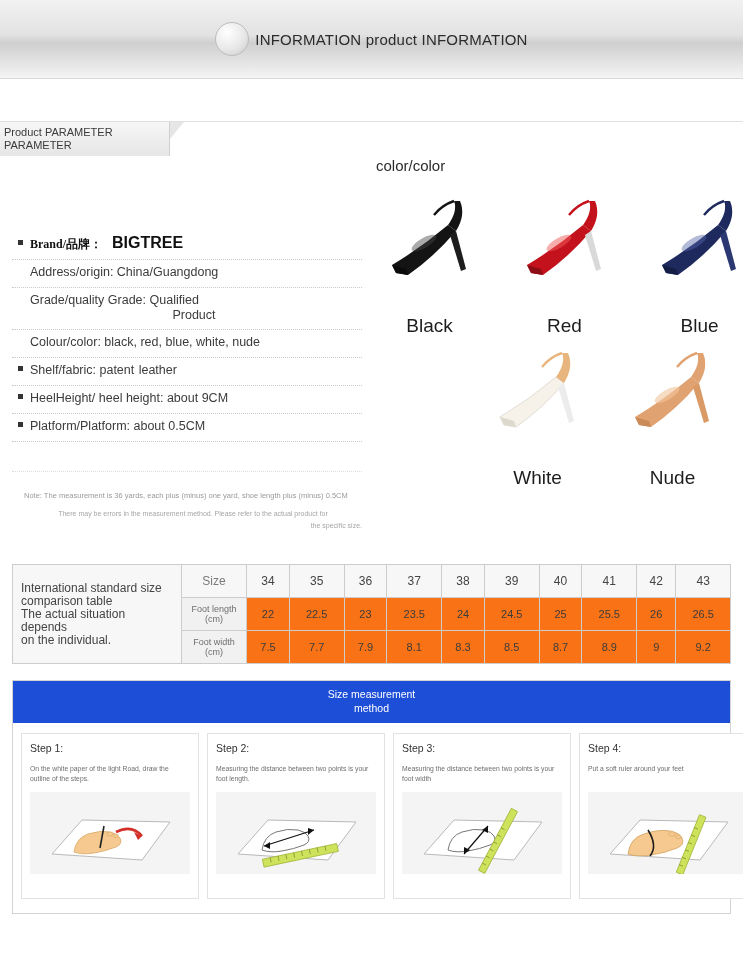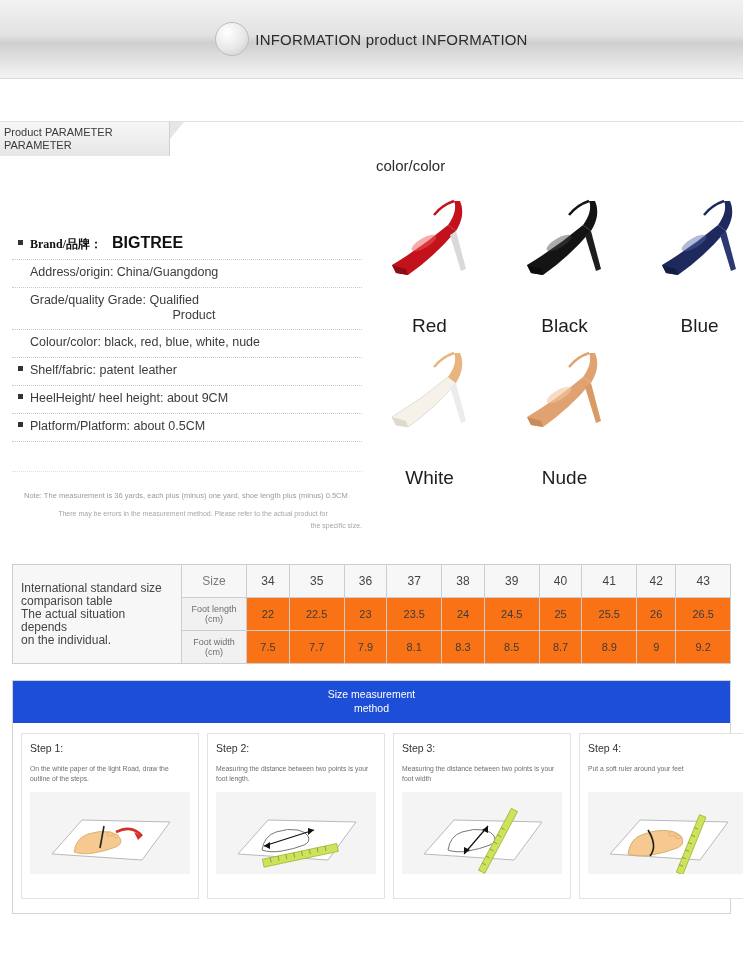--- a/index.html
+++ b/index.html
@@ -159,21 +159,21 @@
   }
   .gallery {
     position: absolute;
     left: 362px;
     top: 195px;
     width: 378px;
   }
   .gal-row {
     display: flex;
   }
-  .gal-row.row2 { justify-content: flex-start; margin-top: 10px; }
+  .gal-row.row2 { justify-content: flex-end; margin-top: 10px; }
   .gal-item {
     width: 135px;
     text-align: center;
   }
   .gal-item .shoe {
     height: 118px;
     position: relative;
   }
   .gal-item .label {
     font-size: 19px;
@@ -339,43 +339,43 @@
 </div>
 
 <div class="color-title">color/color</div>
 
 <div class="gallery">
   <div class="gal-row">
 
     <div class="gal-item">
       <div class="shoe">
         <svg width="135" height="118" viewBox="0 0 135 118">
+          <path d="M34 78 L30 70 Q60 52 86 30 L94 36 Q72 62 46 80 Z" fill="#141414"></path>
+          <path d="M86 30 Q96 16 92 6 L98 6 Q104 20 94 36 Z" fill="#141414"></path>
+          <path d="M92 6 Q80 10 72 20" stroke="#141414" stroke-width="2.4" fill="none"></path>
+          <path d="M94 36 L104 74 L99 76 L88 40 Z" fill="#1d1d1d"></path>
+          <path d="M30 70 L34 78 L46 80 L44 74 Z" fill="#0b0b0b"></path>
+          <ellipse cx="62" cy="48" rx="14" ry="5" fill="#454545" opacity="0.45" transform="rotate(-30 62 48)"></ellipse>
+        </svg>
+      </div>
+      <div class="label">Black</div>
+    </div>
+
+    <div class="gal-item">
+      <div class="shoe">
+        <svg width="135" height="118" viewBox="0 0 135 118">
           <path d="M34 78 L30 70 Q60 52 86 30 L94 36 Q72 62 46 80 Z" fill="#c4121c"></path>
           <path d="M86 30 Q96 16 92 6 L98 6 Q104 20 94 36 Z" fill="#c4121c"></path>
           <path d="M92 6 Q80 10 72 20" stroke="#c4121c" stroke-width="2.4" fill="none"></path>
           <path d="M94 36 L104 74 L99 76 L88 40 Z" fill="#d9d9d9"></path>
           <path d="M30 70 L34 78 L46 80 L44 74 Z" fill="#8d0d14"></path>
           <ellipse cx="62" cy="48" rx="14" ry="5" fill="#ef5a5a" opacity="0.5" transform="rotate(-30 62 48)"></ellipse>
         </svg>
       </div>
       <div class="label">Red</div>
-    </div>
-
-    <div class="gal-item">
-      <div class="shoe">
-        <svg width="135" height="118" viewBox="0 0 135 118">
-          <path d="M34 78 L30 70 Q60 52 86 30 L94 36 Q72 62 46 80 Z" fill="#141414"></path>
-          <path d="M86 30 Q96 16 92 6 L98 6 Q104 20 94 36 Z" fill="#141414"></path>
-          <path d="M92 6 Q80 10 72 20" stroke="#141414" stroke-width="2.4" fill="none"></path>
-          <path d="M94 36 L104 74 L99 76 L88 40 Z" fill="#1d1d1d"></path>
-          <path d="M30 70 L34 78 L46 80 L44 74 Z" fill="#0b0b0b"></path>
-          <ellipse cx="62" cy="48" rx="14" ry="5" fill="#454545" opacity="0.45" transform="rotate(-30 62 48)"></ellipse>
-        </svg>
-      </div>
-      <div class="label">Black</div>
     </div>
 
     <div class="gal-item">
       <div class="shoe">
         <svg width="135" height="118" viewBox="0 0 135 118">
           <path d="M34 78 L30 70 Q60 52 86 30 L94 36 Q72 62 46 80 Z" fill="#1e2a5e"></path>
           <path d="M86 30 Q96 16 92 6 L98 6 Q104 20 94 36 Z" fill="#1e2a5e"></path>
           <path d="M92 6 Q80 10 72 20" stroke="#1e2a5e" stroke-width="2.4" fill="none"></path>
           <path d="M94 36 L104 74 L99 76 L88 40 Z" fill="#2b3872"></path>
           <path d="M30 70 L34 78 L46 80 L44 74 Z" fill="#141d44"></path>

